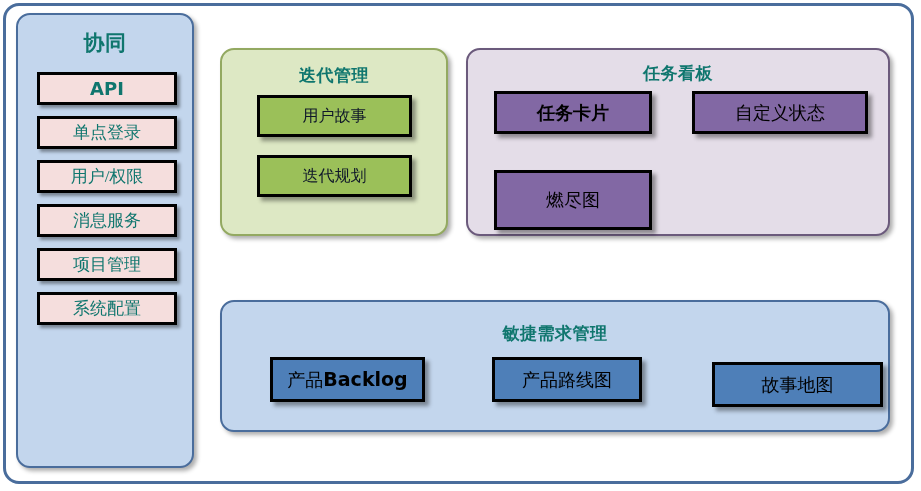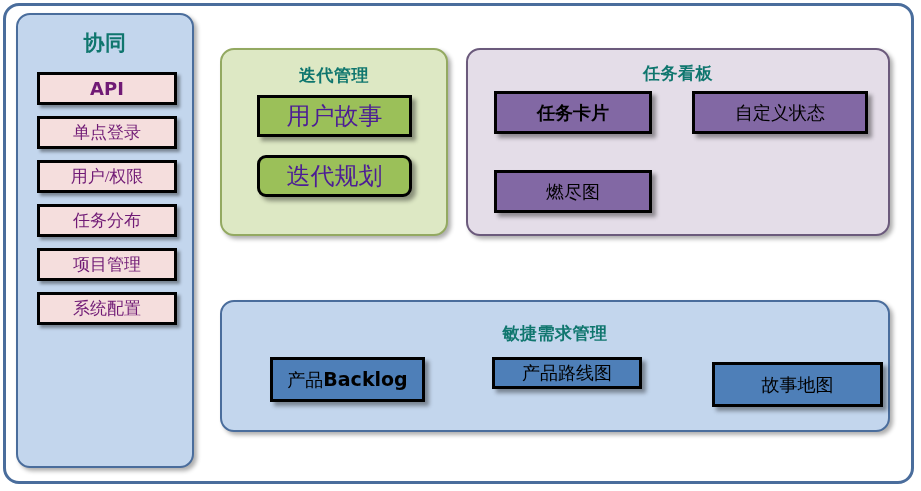--- a/index.html
+++ b/index.html
@@ -74,21 +74,21 @@
     width: 140px;
     height: 33px;
     margin-bottom: 11px;
     background: #f5dedd;
     border: 3px solid #000000;
     box-shadow: 3px 3px 3px rgba(0,0,0,0.38);
     display: flex;
     align-items: center;
     justify-content: center;
     font-size: 17px;
-    color: #701a75;
+    color: #0f766e;
     line-height: 1;
   }
   .sidebar-item.api {
     font-family: "DejaVu Sans", "Liberation Sans", sans-serif;
     font-weight: bold;
     font-size: 18px;
   }
 
   
   .grp-iteration {
@@ -105,25 +105,25 @@
   }
   .box-green {
     position: absolute;
     box-sizing: border-box;
     background: #9bc059;
     border: 3px solid #000000;
     box-shadow: 4px 4px 4px rgba(0,0,0,0.38);
     display: flex;
     align-items: center;
     justify-content: center;
-    font-size: 24px;
-    color: #4c1d95;
+    font-size: 16px;
+    color: #0f172a;
   }
   .box-green.b1 { left: 35px; top: 45px;  width: 155px; height: 42px; }
-  .box-green.b2 { left: 35px; top: 105px; width: 155px; height: 42px; border-radius: 9px; }
+  .box-green.b2 { left: 35px; top: 105px; width: 155px; height: 42px; }
 
   
   .grp-taskboard {
     left: 466px;
     top: 48px;
     width: 424px;
     height: 188px;
     background: #e4dde8;
     border-color: #6b5a7c;
   }
@@ -138,21 +138,21 @@
     border: 3px solid #000000;
     box-shadow: 4px 4px 4px rgba(0,0,0,0.38);
     display: flex;
     align-items: center;
     justify-content: center;
     font-size: 18px;
     color: #000000;
   }
   .box-purple.p1 { left: 26px;  top: 41px;  width: 158px; height: 43px; font-weight: bold; }
   .box-purple.p2 { left: 224px; top: 41px;  width: 176px; height: 43px; }
-  .box-purple.p3 { left: 26px;  top: 120px; width: 158px; height: 43px; }
+  .box-purple.p3 { left: 26px;  top: 120px; width: 158px; height: 60px; }
   .box-purple.p4 { left: 224px; top: 120px; width: 176px; height: 43px; }
 
   
   .grp-agile {
     left: 220px;
     top: 300px;
     width: 670px;
     height: 132px;
     background: #c3d6ed;
     border-color: #4a6d9c;
@@ -167,21 +167,21 @@
     background: #4e7fb8;
     border: 3px solid #000000;
     box-shadow: 4px 4px 4px rgba(0,0,0,0.38);
     display: flex;
     align-items: center;
     justify-content: center;
     font-size: 18px;
     color: #000000;
   }
   .box-blue.a1 { left: 48px;  top: 55px; width: 155px; height: 45px; }
-  .box-blue.a2 { left: 270px; top: 55px; width: 150px; height: 32px; }
+  .box-blue.a2 { left: 270px; top: 55px; width: 150px; height: 45px; }
   .box-blue.a3 { left: 490px; top: 60px; width: 171px; height: 45px; }
 
   .lbl-mixed {
     display: inline-flex;
     align-items: baseline;
   }
   .lbl-mixed .latin {
     font-family: "DejaVu Sans", "Liberation Sans", sans-serif;
     font-weight: bold;
     font-size: 19px;
@@ -193,21 +193,21 @@
 <div id="canvas">
 
   <div class="outer-frame"></div>
 
   <div class="panel sidebar">
     <div class="panel-title">协同</div>
     <div class="sidebar-list">
       <div class="sidebar-item api">API</div>
       <div class="sidebar-item">单点登录</div>
       <div class="sidebar-item">用户/权限</div>
-      <div class="sidebar-item">任务分布</div>
+      <div class="sidebar-item">消息服务</div>
       <div class="sidebar-item">项目管理</div>
       <div class="sidebar-item">系统配置</div>
     </div>
   </div>
 
   <div class="panel grp-iteration">
     <div class="panel-title">迭代管理</div>
     <div class="box-green b1">用户故事</div>
     <div class="box-green b2">迭代规划</div>
   </div>

